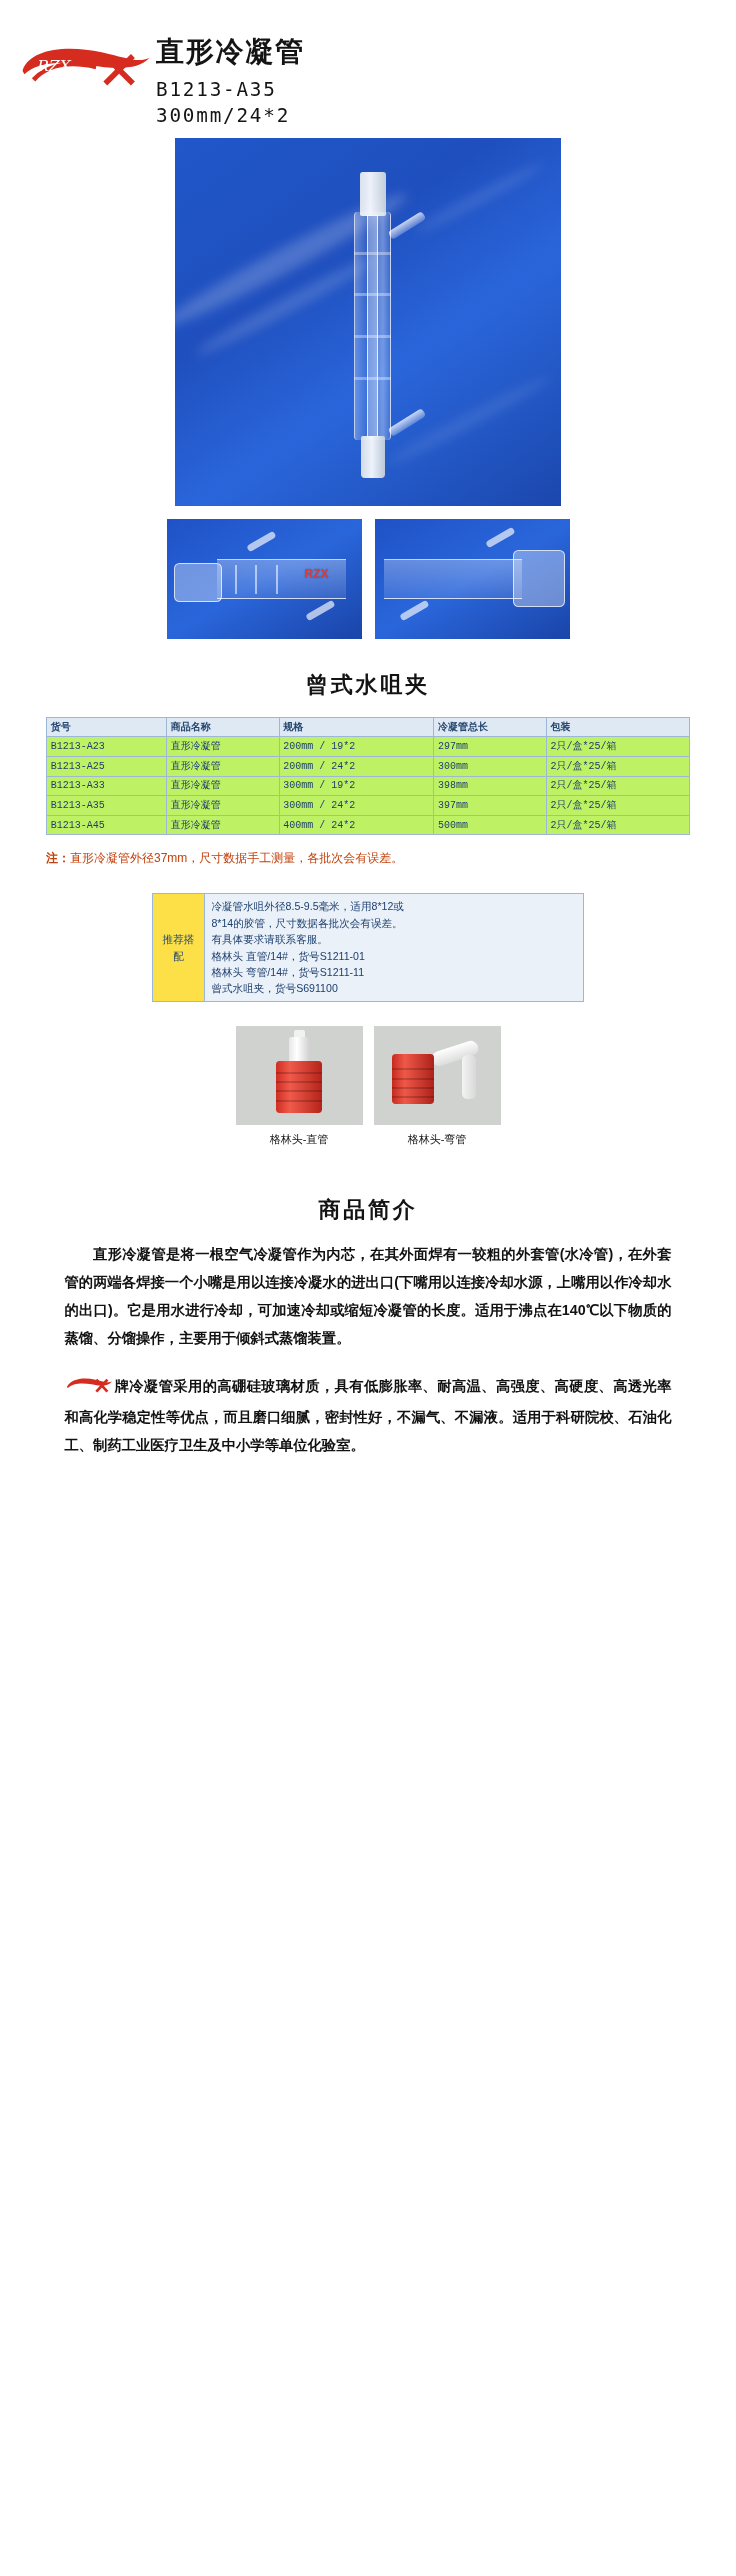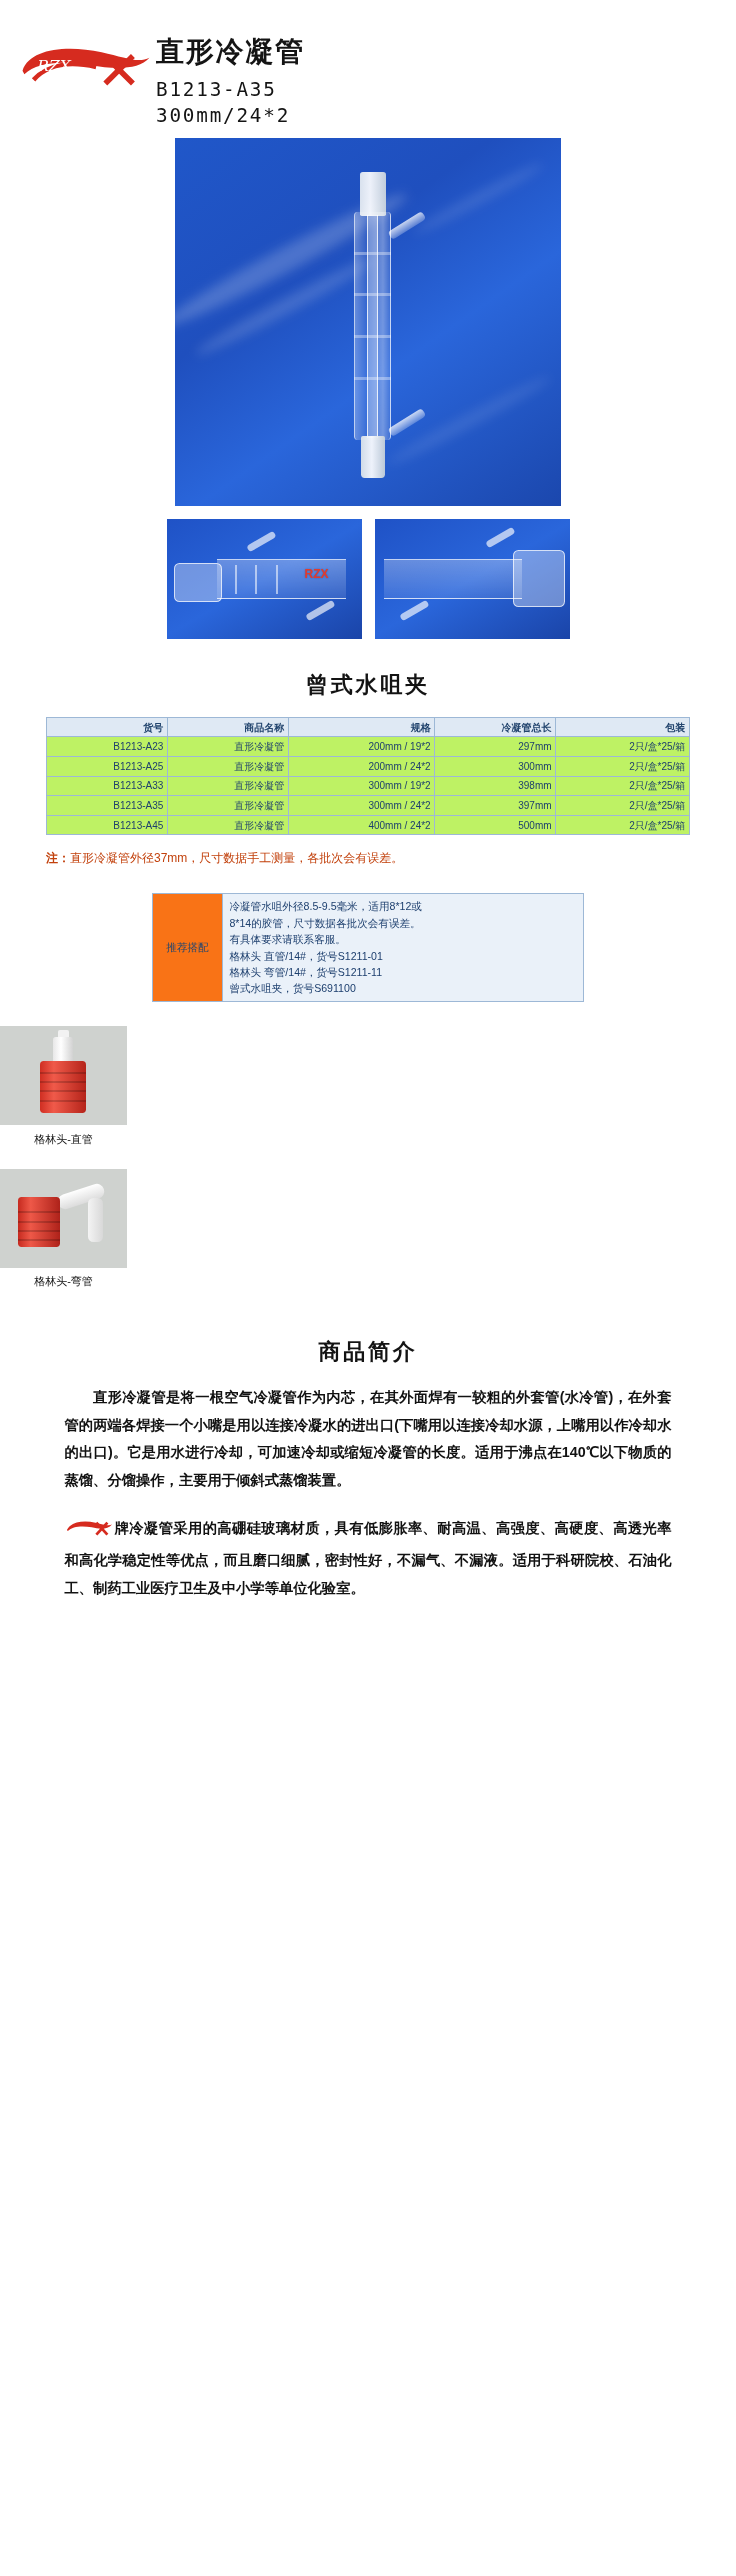--- a/index.html
+++ b/index.html
@@ -157,22 +157,23 @@
   .tbl-wrap { width: 644px; margin: 0 auto; }
   table.spec {
     width: 100%;
     border-collapse: collapse;
     font-size: 10px;
     color: #1d3f6e;
   }
   table.spec th, table.spec td {
     border: 0.9px solid #9db8d6;
     padding: 2.8px 3.7px;
-    text-align: right;
+    text-align: left;
     line-height: 1.3;
+    font-family: Liberation Mono, monospace;
   }
   table.spec thead th {
     background: #dfe9f4;
     font-weight: bold;
     color: #24466f;
   }
   table.spec tbody td { background: #bef264; }
 
   .note {
     width: 644px; margin: 13px auto 0 auto;
@@ -186,26 +187,26 @@
   table.rec {
     width: 100%; border-collapse: collapse; font-size: 10.6px; color: #1d3f6e;
   }
   table.rec td {
     border: 0.9px solid #9db8d6;
     padding: 4.6px 6.4px;
     background: #eaf1f9;
     line-height: 1.55;
   }
   table.rec td.label {
-    width: 70px; text-align: center; background: #f97316; color: #24466f;
+    width: 52px; text-align: center; background: #fde047; color: #24466f;
   }
 
   
   .acc {
-    display: flex; gap: 22px; justify-content: center; margin-top: 24px; flex-direction: column;
+    display: flex; gap: 11px; justify-content: center; margin-top: 24px;
   }
   .acc-item { width: 127px; }
   .acc-pic {
     width: 127px; height: 99px; position: relative; overflow: hidden;
     background: #cfd2cf;
   }
   .acc-pic.blue { background: linear-gradient(160deg,#7fb3dd,#5f9acb); }
   .acc-cap {
     text-align: center; font-size: 11px; margin-top: 6.4px; color: #141414;
   }

